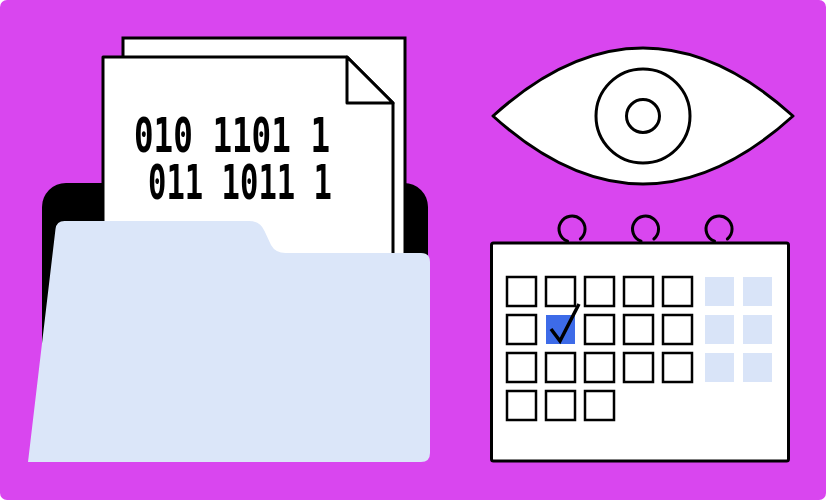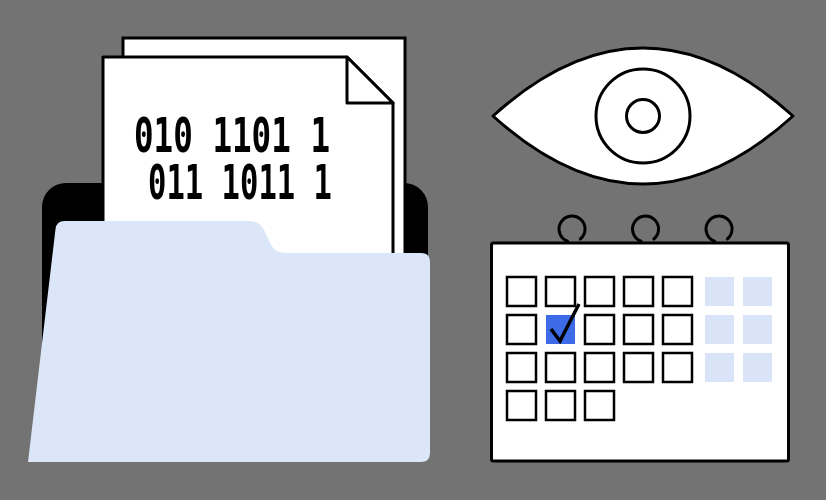--- a/index.html
+++ b/index.html
@@ -1,21 +1,22 @@
 <!DOCTYPE html>
 <html style="--outline: #000000; --folder-back: #000000; --folder-front: #dbe6f9; --paper: #ffffff; --calendar-highlight: #3d6be8; --calendar-muted: #d9e4f8;"><head>
 <meta charset="utf-8">
 <style>
   html,body{margin:0;padding:0;background:#ffffff;}
   .canvas{
     position:relative;
     width:826px;height:500px;
-    background:#737373;
+    background:#d946ef;
     overflow:hidden;
     font-family:"DejaVu Sans", "Liberation Sans", sans-serif;
+    border-radius:7px;
   }
   svg{display:block;}
   .outline-shape{stroke:var(--outline,#000);stroke-width:3;fill:#ffffff;}
   .folder-back{fill:var(--folder-back,#000);}
   .folder-front{fill:var(--folder-front,#dbe6f9);}
   .binary-text{
     font-family:"DejaVu Sans Mono","Liberation Mono",monospace;
     font-weight:bold;
     font-size:48px;
     fill:var(--outline,#000);

